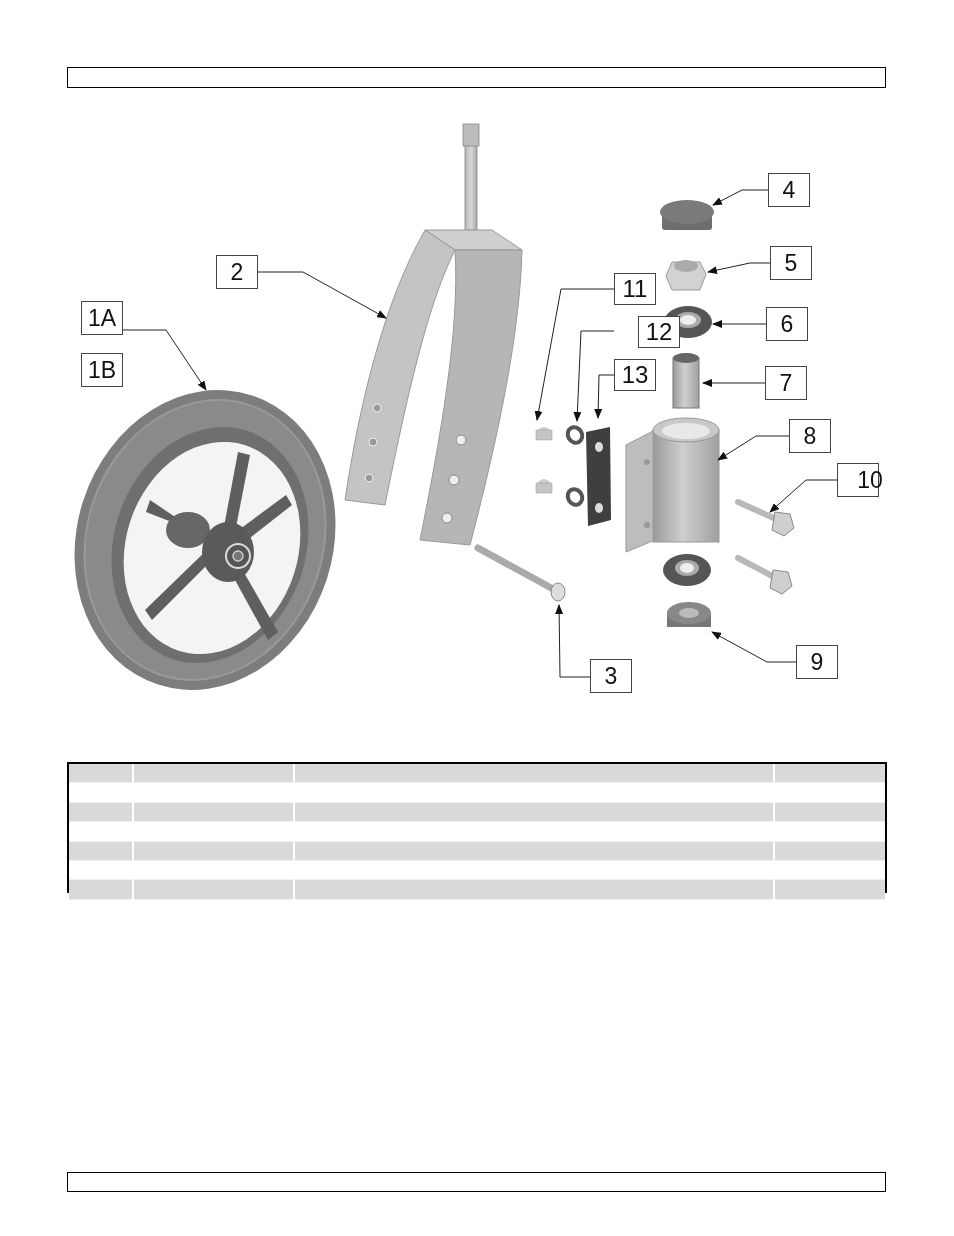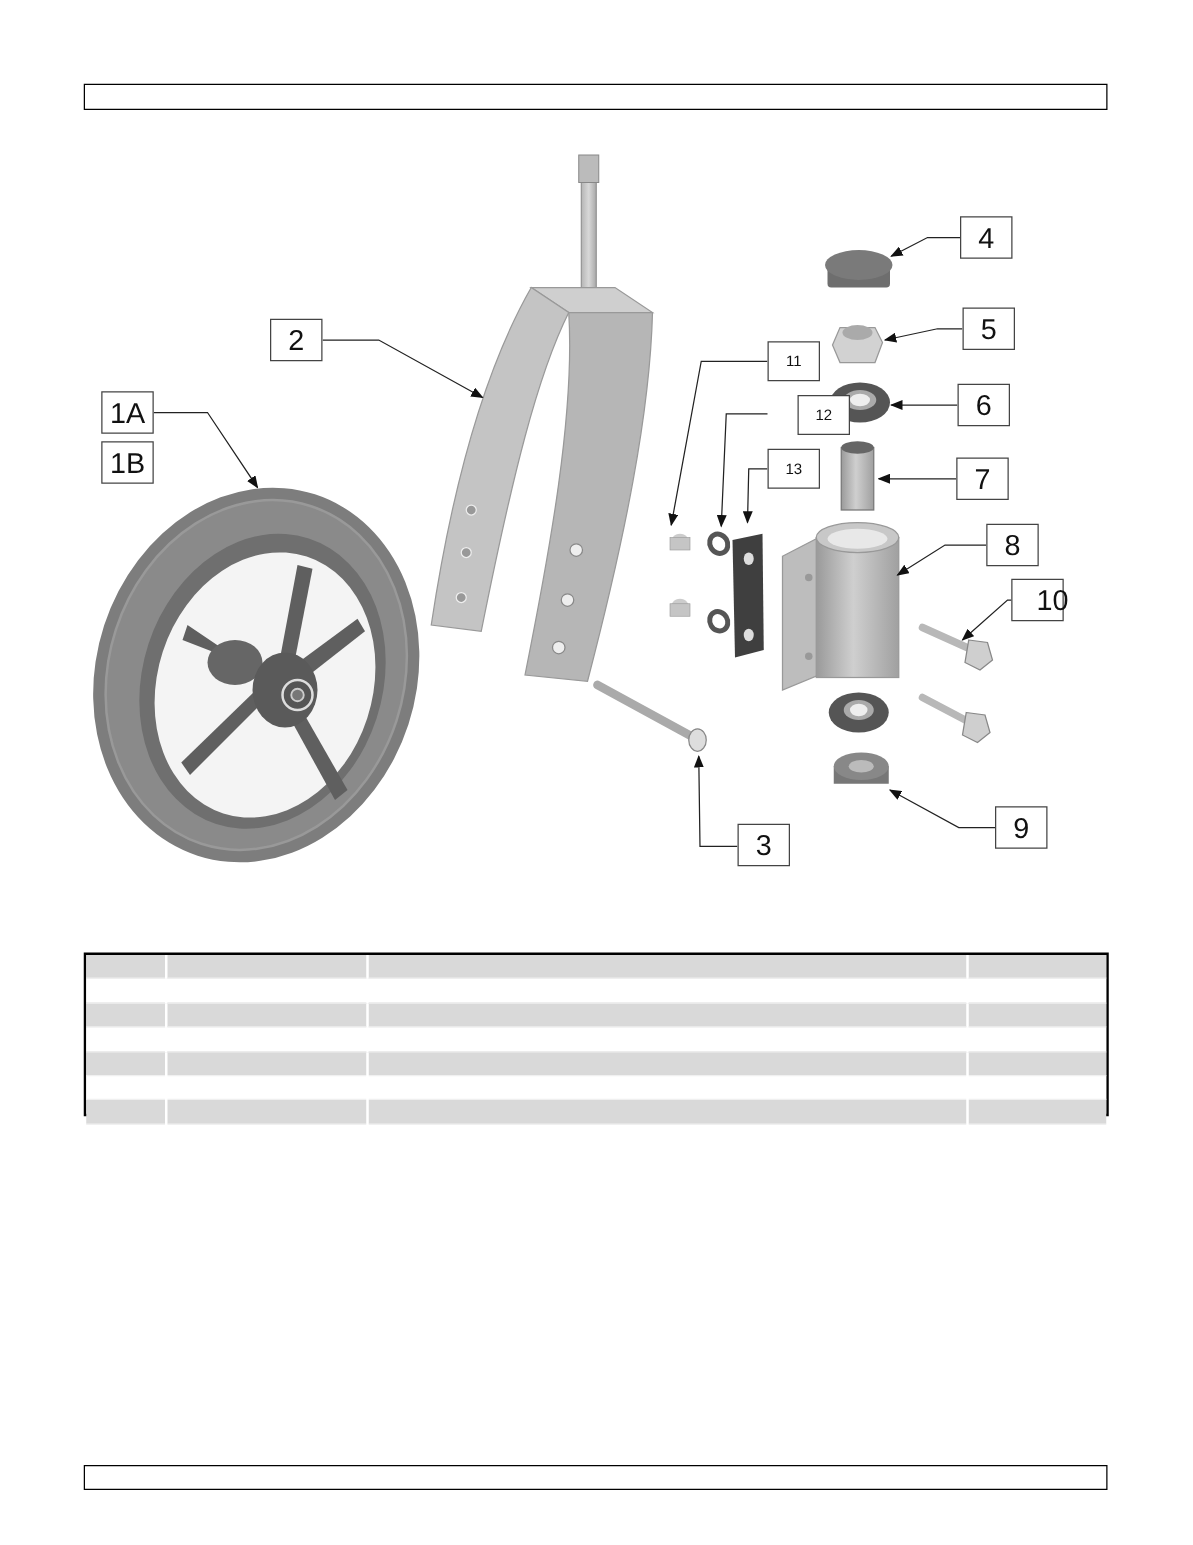--- a/index.html
+++ b/index.html
@@ -2,21 +2,21 @@
 <html><head>
 <meta charset="utf-8">
 <style>
   html,body{margin:0;padding:0;background:#fff;}
   body{width:954px;height:1236px;position:relative;overflow:hidden;font-family:"Liberation Sans",sans-serif;}
   .hdr-box{position:absolute;left:67px;top:67px;width:819px;height:21px;border:1.5px solid #000;box-sizing:border-box;}
   .ftr-box{position:absolute;left:67px;top:1172px;width:819px;height:20px;border:1.5px solid #000;box-sizing:border-box;}
   .figure{position:absolute;left:0;top:0;width:954px;height:740px;}
   .callout{position:absolute;width:42px;height:34px;border:1px solid #444;background:#fff;box-sizing:border-box;
     display:flex;align-items:center;justify-content:center;font-size:23px;color:#111;font-family:"Liberation Sans",sans-serif;}
-  .callout.sm{font-size:12px;height:32px;}
+  .callout.sm{font-size:24px;height:32px;}
   .parts-table{position:absolute;left:67px;top:762px;width:820px;height:131px;border:2px solid #000;box-sizing:border-box;
     border-collapse:separate;border-spacing:0;}
   .parts-table table{width:100%;height:100%;border-collapse:collapse;table-layout:fixed;}
   .parts-table td{padding:0;height:18.4px;border-right:2px solid #fff;font-size:11px;}
   .parts-table td:last-child{border-right:none;}
   .parts-table tr.shade td{background:#d9d9d9;}
   .parts-table tr.plain td{background:#fff;}
   .parts-table tr{border-bottom:1px solid #f0f0f0;}
 </style>
 </head>
@@ -158,31 +158,31 @@
       <polyline points="789,436 756,436 718,460" marker-end="url(#ah)"></polyline>
       <polyline points="837,480 806,480 770,512" marker-end="url(#ah)"></polyline>
       <polyline points="796,662 767,662 712,632" marker-end="url(#ah)"></polyline>
       <polyline points="614,289 561,289 537,420" marker-end="url(#ah)"></polyline>
       <polyline points="614,331 581,331 577,421" marker-end="url(#ah)"></polyline>
       <polyline points="614,375 599,375 598,418" marker-end="url(#ah)"></polyline>
     </g>
   </svg>
 
   
-  <div class="callout" style="left:81px;top:313px;">1A</div>
+  <div class="callout" style="left:81px;top:301px;">1A</div>
   <div class="callout" style="left:81px;top:353px;text-align:right;">1B</div>
   <div class="callout" style="left:216px;top:255px;">2</div>
   <div class="callout" style="left:590px;top:659px;">3</div>
   <div class="callout" style="left:768px;top:173px;">4</div>
   <div class="callout" style="left:770px;top:246px;">5</div>
   <div class="callout" style="left:766px;top:307px;">6</div>
   <div class="callout" style="left:765px;top:366px;">7</div>
   <div class="callout" style="left:789px;top:419px;">8</div>
   <div class="callout" style="left:796px;top:645px;">9</div>
-  <div class="callout" style="left:809px;top:463px;padding-left:24px;">10</div>
+  <div class="callout" style="left:837px;top:463px;padding-left:24px;">10</div>
   <div class="callout sm" style="left:614px;top:273px;">11</div>
   <div class="callout sm" style="left:614px;top:316px;margin-left:24px;">12</div>
   <div class="callout sm" style="left:614px;top:359px;text-align:center;">13</div>
 </div>
 
 <div class="parts-table">
   <table>
     <colgroup>
       <col style="width:64px">
         <col style="width:161px">

